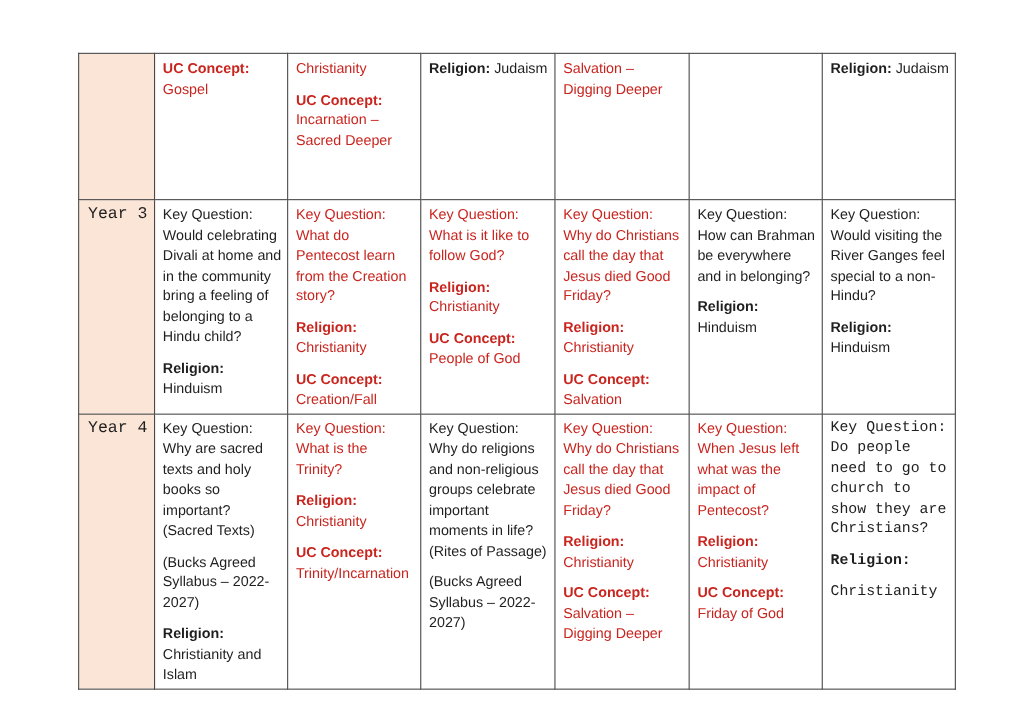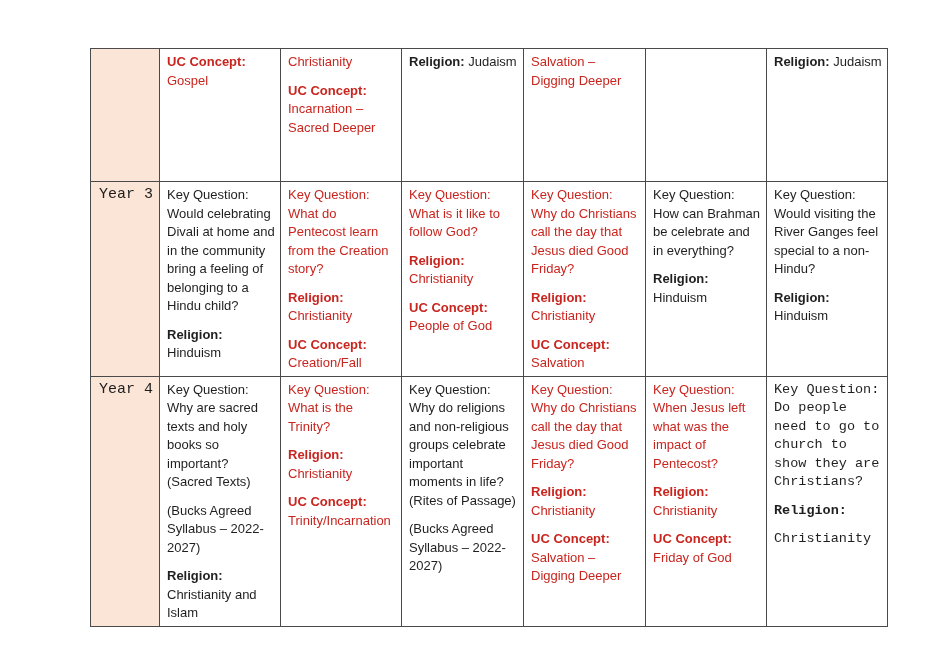--- a/index.html
+++ b/index.html
@@ -11,21 +11,21 @@
   * { margin: 0; padding: 0; box-sizing: border-box; }
   html, body {
     width: 930px; height: 658px;
     background: #ffffff;
     overflow: hidden;
     font-family: "Liberation Sans", sans-serif;
   }
   .page { position: relative; width: 930px; height: 658px; background: #fff; }
   table.curriculum {
     position: absolute;
-    left: 90px; top: 48px;
+    left: 71px; top: 48px;
     border-collapse: collapse;
     table-layout: fixed;
   }
   td {
     border: 1px solid var(--border);
     vertical-align: top;
     padding: 4px 5px 3px 7px;
   }
   td.year-cell {
     background: var(--peach);
@@ -99,21 +99,21 @@
             <p><span>Key Question: What is it like to follow God?</span></p>
             <p><b>Religion:</b><span> Christianity</span></p>
             <p><b>UC Concept:</b><span> People of God</span></p>
           </td>
           <td class="content-cell red-text">
             <p><span>Key Question: Why do Christians call the day that Jesus died Good Friday?</span></p>
             <p><b>Religion:</b><span> Christianity</span></p>
             <p><b>UC Concept:</b><span> Salvation</span></p>
           </td>
           <td class="content-cell black-text">
-            <p><span>Key Question: How can Brahman be celebrate and in everything?</span></p>
+            <p><span>Key Question: How can Brahman be everywhere and in belonging?</span></p>
             <p><b>Religion:</b><span> Hinduism</span></p>
           </td>
           <td class="content-cell black-text">
             <p><span>Key Question: Would visiting the River Ganges feel special to a non-Hindu?</span></p>
             <p><b>Religion:</b><span> Hinduism</span></p>
           </td>
         </tr>
         <tr style="height: 241px; margin-top: 36px;">
           <td class="year-cell"><span>Year 4</span></td>
           <td class="content-cell black-text">

